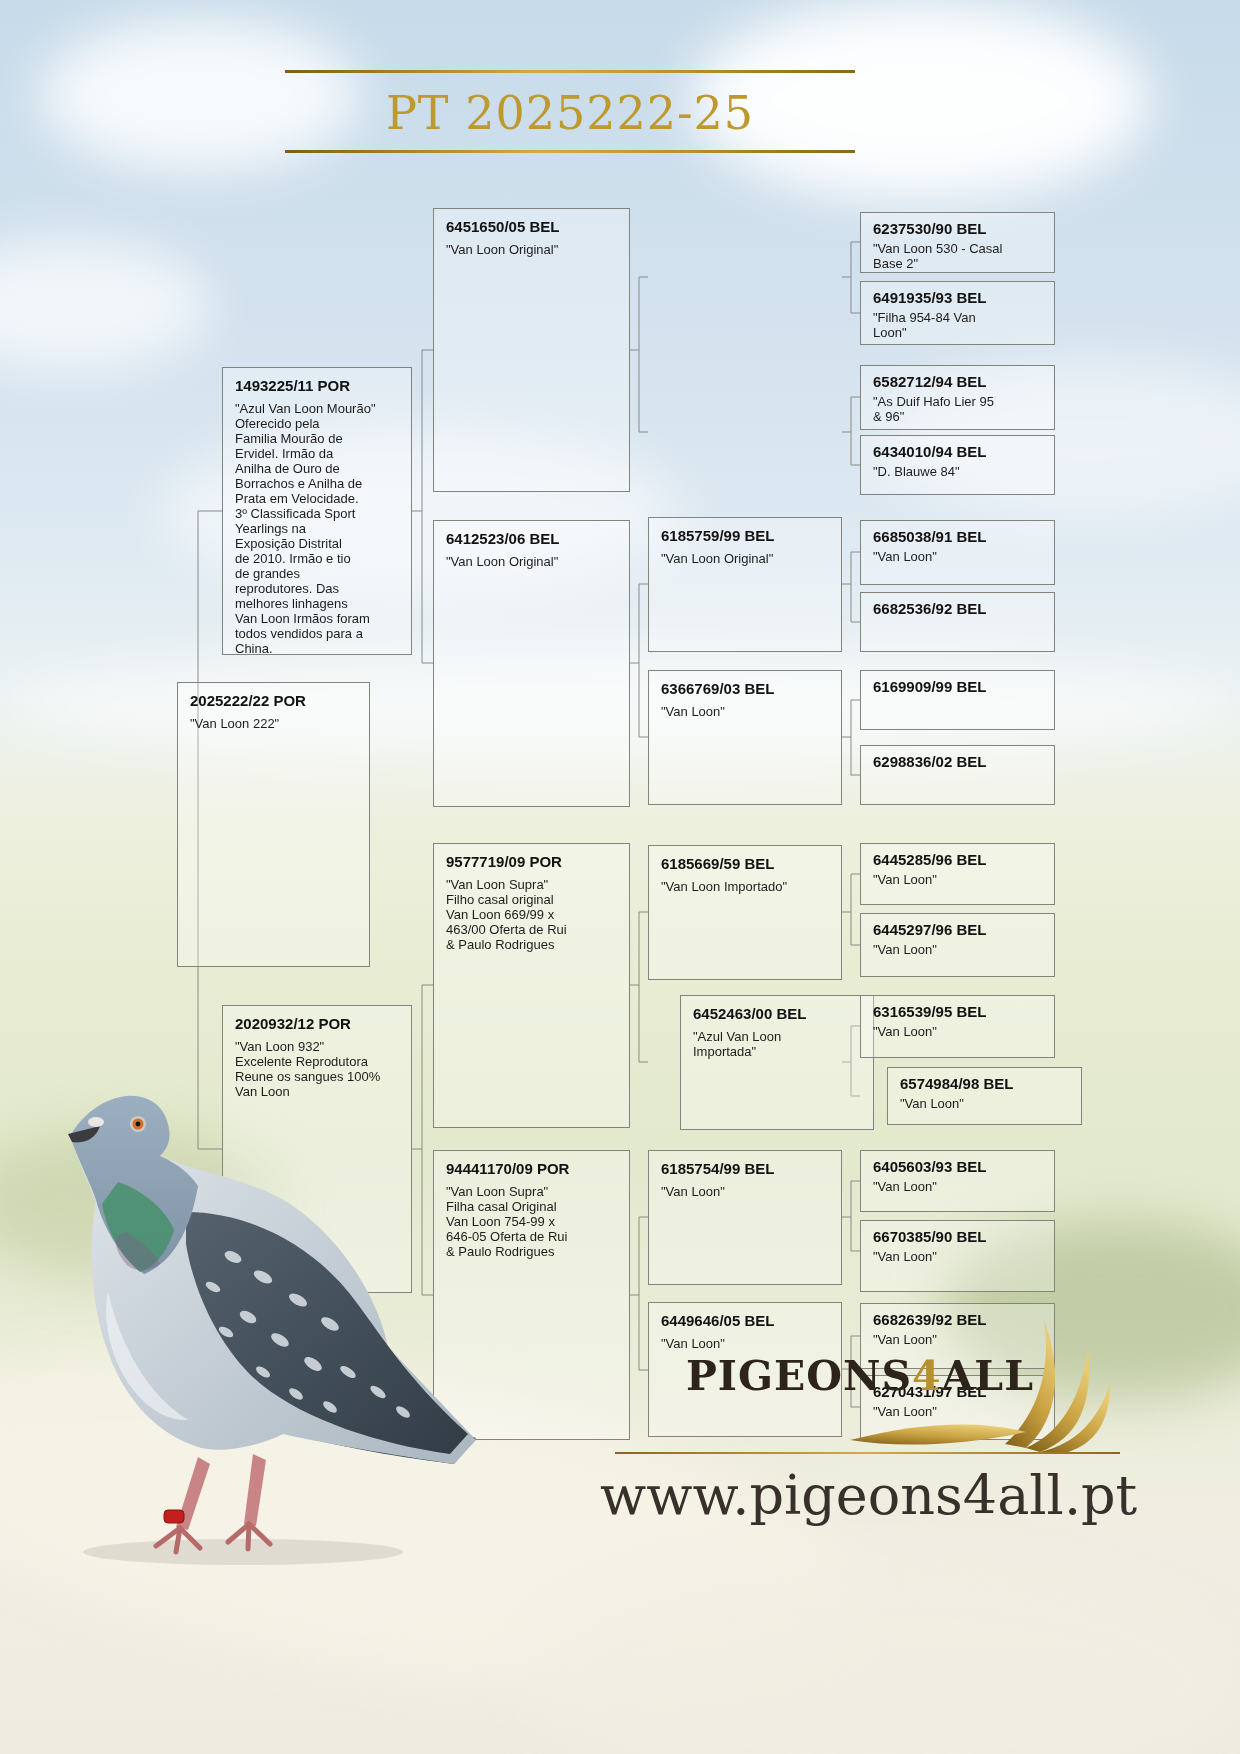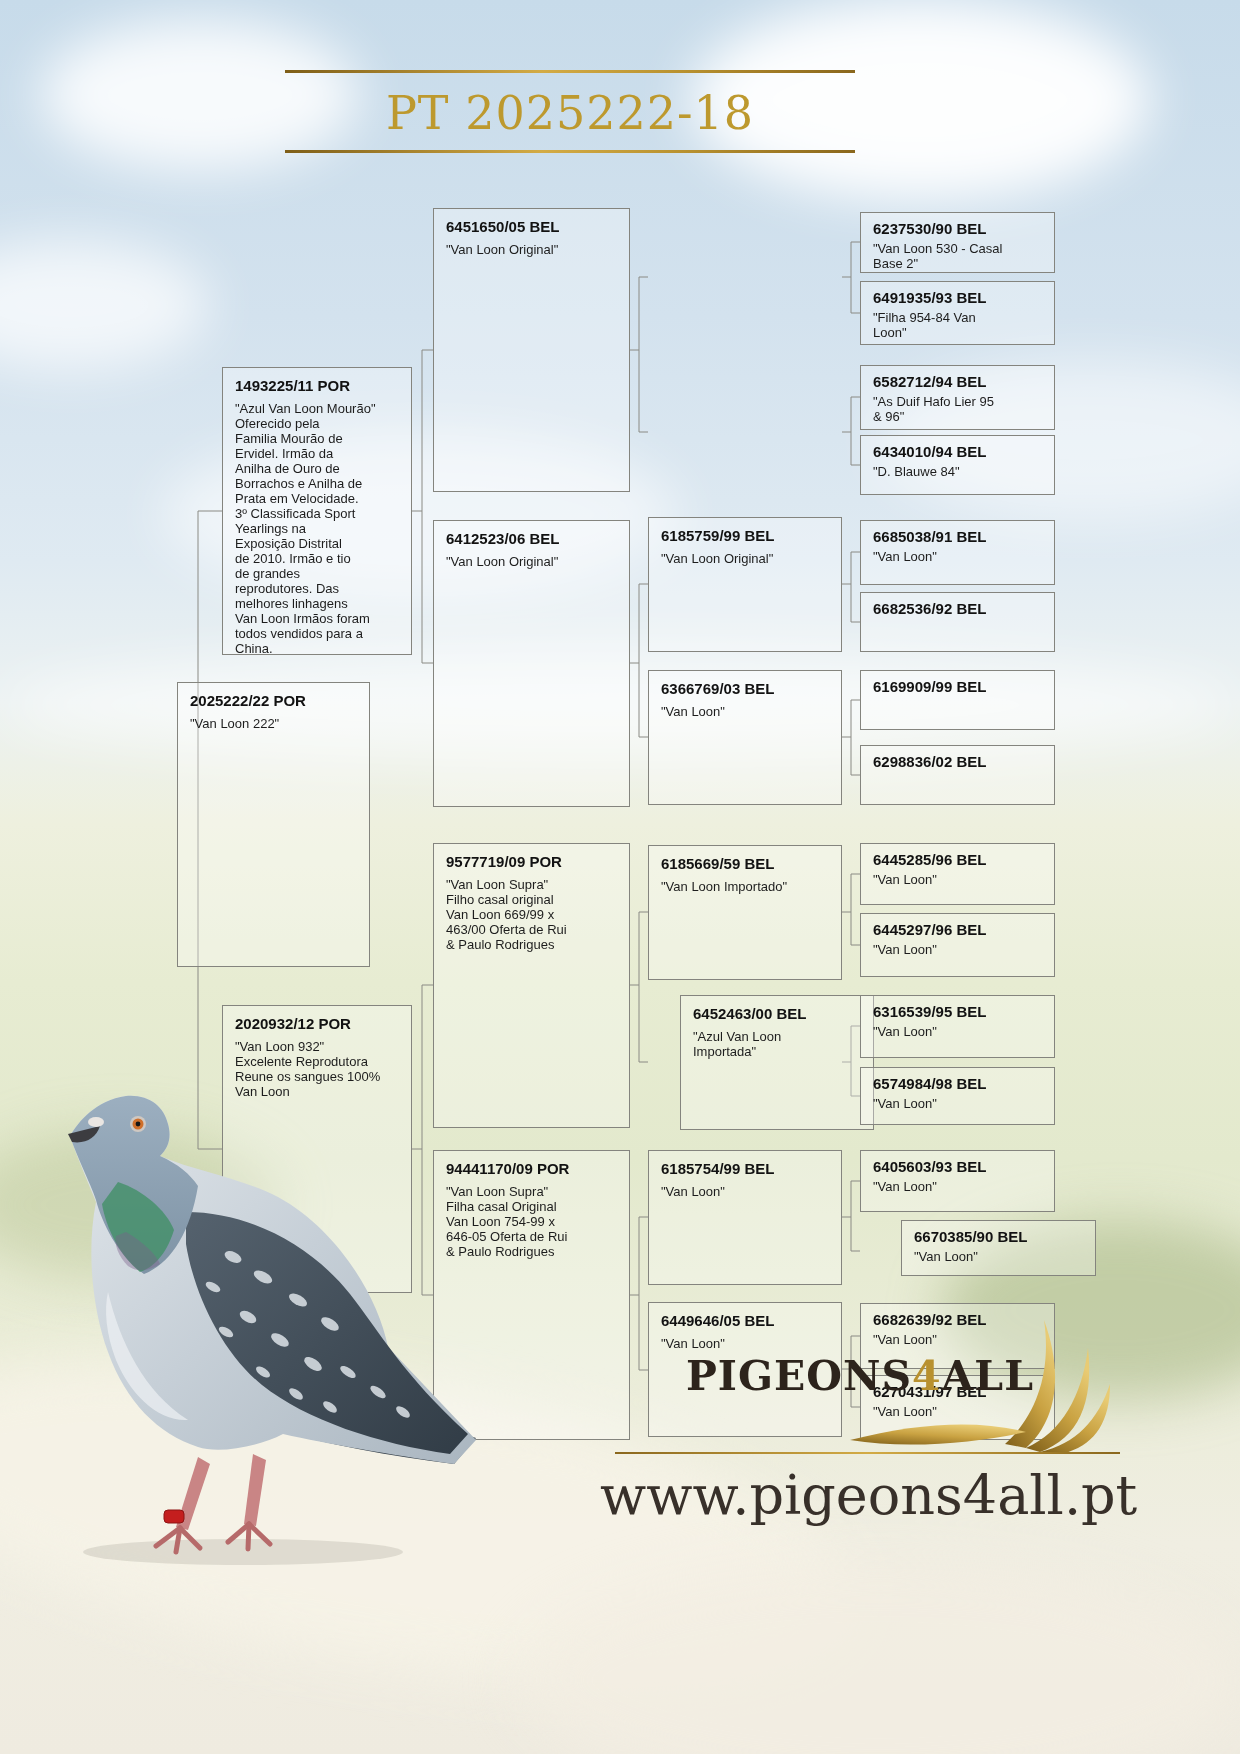--- a/index.html
+++ b/index.html
@@ -59,21 +59,21 @@
       M842 584 H851 M851 552 V622 M851 552 H860 M851 622 H860
       M842 737 H851 M851 700 V775 M851 700 H860 M851 775 H860
       M842 912 H851 M851 874 V945 M851 874 H860 M851 945 H860
       M842 1062 H851 M851 1026 V1096 M851 1026 H860 M851 1096 H860
       M842 1217 H851 M851 1181 V1251 M851 1181 H860 M851 1251 H860
       M842 1369 H851 M851 1336 V1407 M851 1336 H860 M851 1407 H860"></path>
   </svg>
 
   <div id="title-block">
     <div class="gold-line"></div>
-    <div id="page-title">PT 2025222-18</div>
+    <div id="page-title">PT 2025222-25</div>
     <div class="gold-line"></div>
   </div>
 
   <div class="pbox" style="left:177px;top:682px;width:193px;height:285px">
     <div class="ring">2025222/22 POR</div>
     <div class="desc">"Van Loon 222"</div>
   </div>
 
   <div class="pbox" style="left:222px;top:367px;width:190px;height:288px">
     <div class="ring">1493225/11 POR</div>
@@ -194,29 +194,29 @@
     <div class="desc">"Van Loon"</div>
   </div>
   <div class="pbox sm" style="left:860px;top:913px;width:195px;height:64px">
     <div class="ring">6445297/96 BEL</div>
     <div class="desc">"Van Loon"</div>
   </div>
   <div class="pbox sm" style="left:860px;top:995px;width:195px;height:63px">
     <div class="ring">6316539/95 BEL</div>
     <div class="desc">"Van Loon"</div>
   </div>
-  <div class="pbox sm" style="left:860px;top:1067px;width:195px;height:58px">
+  <div class="pbox sm" style="left:887px;top:1067px;width:195px;height:58px">
     <div class="ring">6574984/98 BEL</div>
     <div class="desc">"Van Loon"</div>
   </div>
   <div class="pbox sm" style="left:860px;top:1150px;width:195px;height:62px">
     <div class="ring">6405603/93 BEL</div>
     <div class="desc">"Van Loon"</div>
   </div>
-  <div class="pbox sm" style="left:901px;top:1220px;width:195px;height:56px">
+  <div class="pbox sm" style="left:860px;top:1220px;width:195px;height:72px">
     <div class="ring">6670385/90 BEL</div>
     <div class="desc">"Van Loon"</div>
   </div>
   <div class="pbox sm" style="left:860px;top:1303px;width:195px;height:66px">
     <div class="ring">6682639/92 BEL</div>
     <div class="desc">"Van Loon"</div>
   </div>
   <div class="pbox sm" style="left:860px;top:1375px;width:195px;height:65px">
     <div class="ring">6270431/97 BEL</div>
     <div class="desc">"Van Loon"</div>

